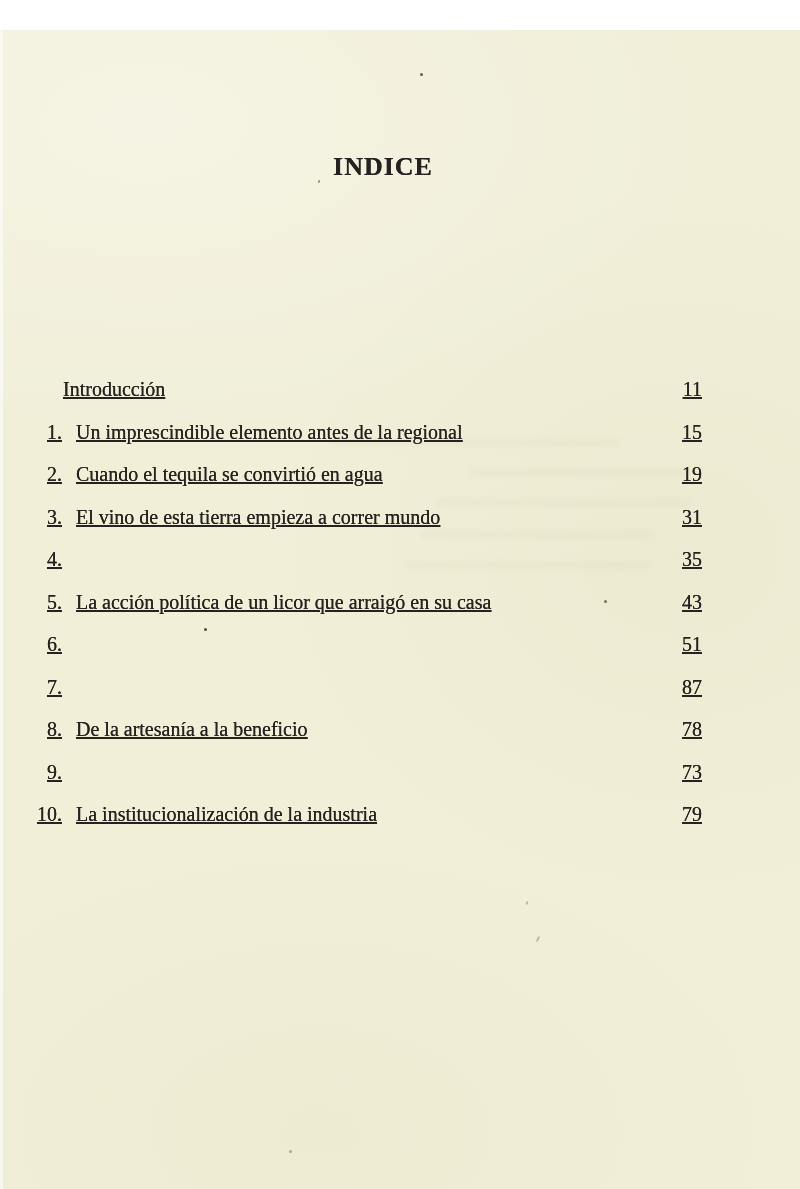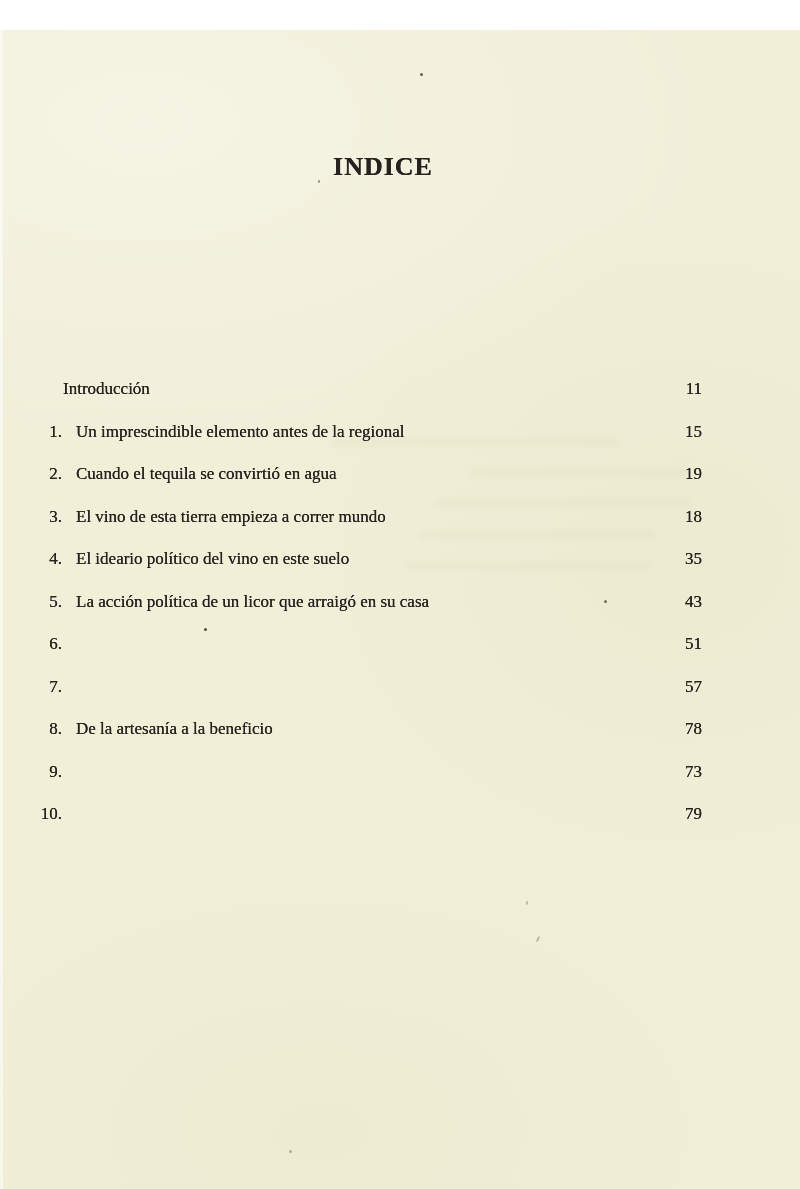--- a/index.html
+++ b/index.html
@@ -48,24 +48,25 @@
     left: 32px;
     right: 98px;
     top: 347px;
     color: var(--ink, #272220);
   }
   .toc-row {
     display: flex;
     align-items: flex-start;
     height: 24px;
     margin-bottom: 18.5px;
-    font-size: 17px;
+    font-size: 20px;
     line-height: 24px;
     text-shadow: 0 0 0.5px currentColor;
     white-space: nowrap;
+    text-decoration: underline;
   }
   .toc-row .num {
     flex: none;
     width: 30px;
     margin-right: 14px;
     text-align: right;
   }
   .toc-row.row-intro .label { margin-left: 31px; }
   .toc-row .label { flex: none; }
   .toc-row .spacer { flex: 1; }
@@ -133,62 +134,62 @@
       <span class="num">2.</span>
       <span class="label">Cuando el tequila se convirtió en agua</span>
       <span class="spacer"></span>
       <span class="pageno">19</span>
     </div>
 
     <div class="toc-row">
       <span class="num">3.</span>
       <span class="label">El vino de esta tierra empieza a correr mundo</span>
       <span class="spacer"></span>
-      <span class="pageno">18</span>
+      <span class="pageno">31</span>
     </div>
 
     <div class="toc-row">
       <span class="num">4.</span>
-      <span class="label">El ideario político del vino en este suelo</span>
       <span class="spacer"></span>
       <span class="pageno">35</span>
     </div>
 
     <div class="toc-row">
       <span class="num">5.</span>
       <span class="label">La acción política de un licor que arraigó en su casa</span>
       <span class="spacer"></span>
       <span class="pageno">43</span>
     </div>
 
     <div class="toc-row">
       <span class="num">6.</span>
       <span class="spacer"></span>
       <span class="pageno">51</span>
     </div>
 
     <div class="toc-row">
       <span class="num">7.</span>
       <span class="spacer"></span>
-      <span class="pageno">57</span>
+      <span class="pageno">87</span>
     </div>
 
     <div class="toc-row">
       <span class="num">8.</span>
       <span class="label">De la artesanía a la beneficio</span>
       <span class="spacer"></span>
       <span class="pageno">78</span>
     </div>
 
     <div class="toc-row">
       <span class="num">9.</span>
       <span class="spacer"></span>
       <span class="pageno">73</span>
     </div>
 
     <div class="toc-row">
       <span class="num">10.</span>
+      <span class="label">La institucionalización de la industria</span>
       <span class="spacer"></span>
       <span class="pageno">79</span>
     </div>
 
   </div>
 </div>
 
 </body></html>

